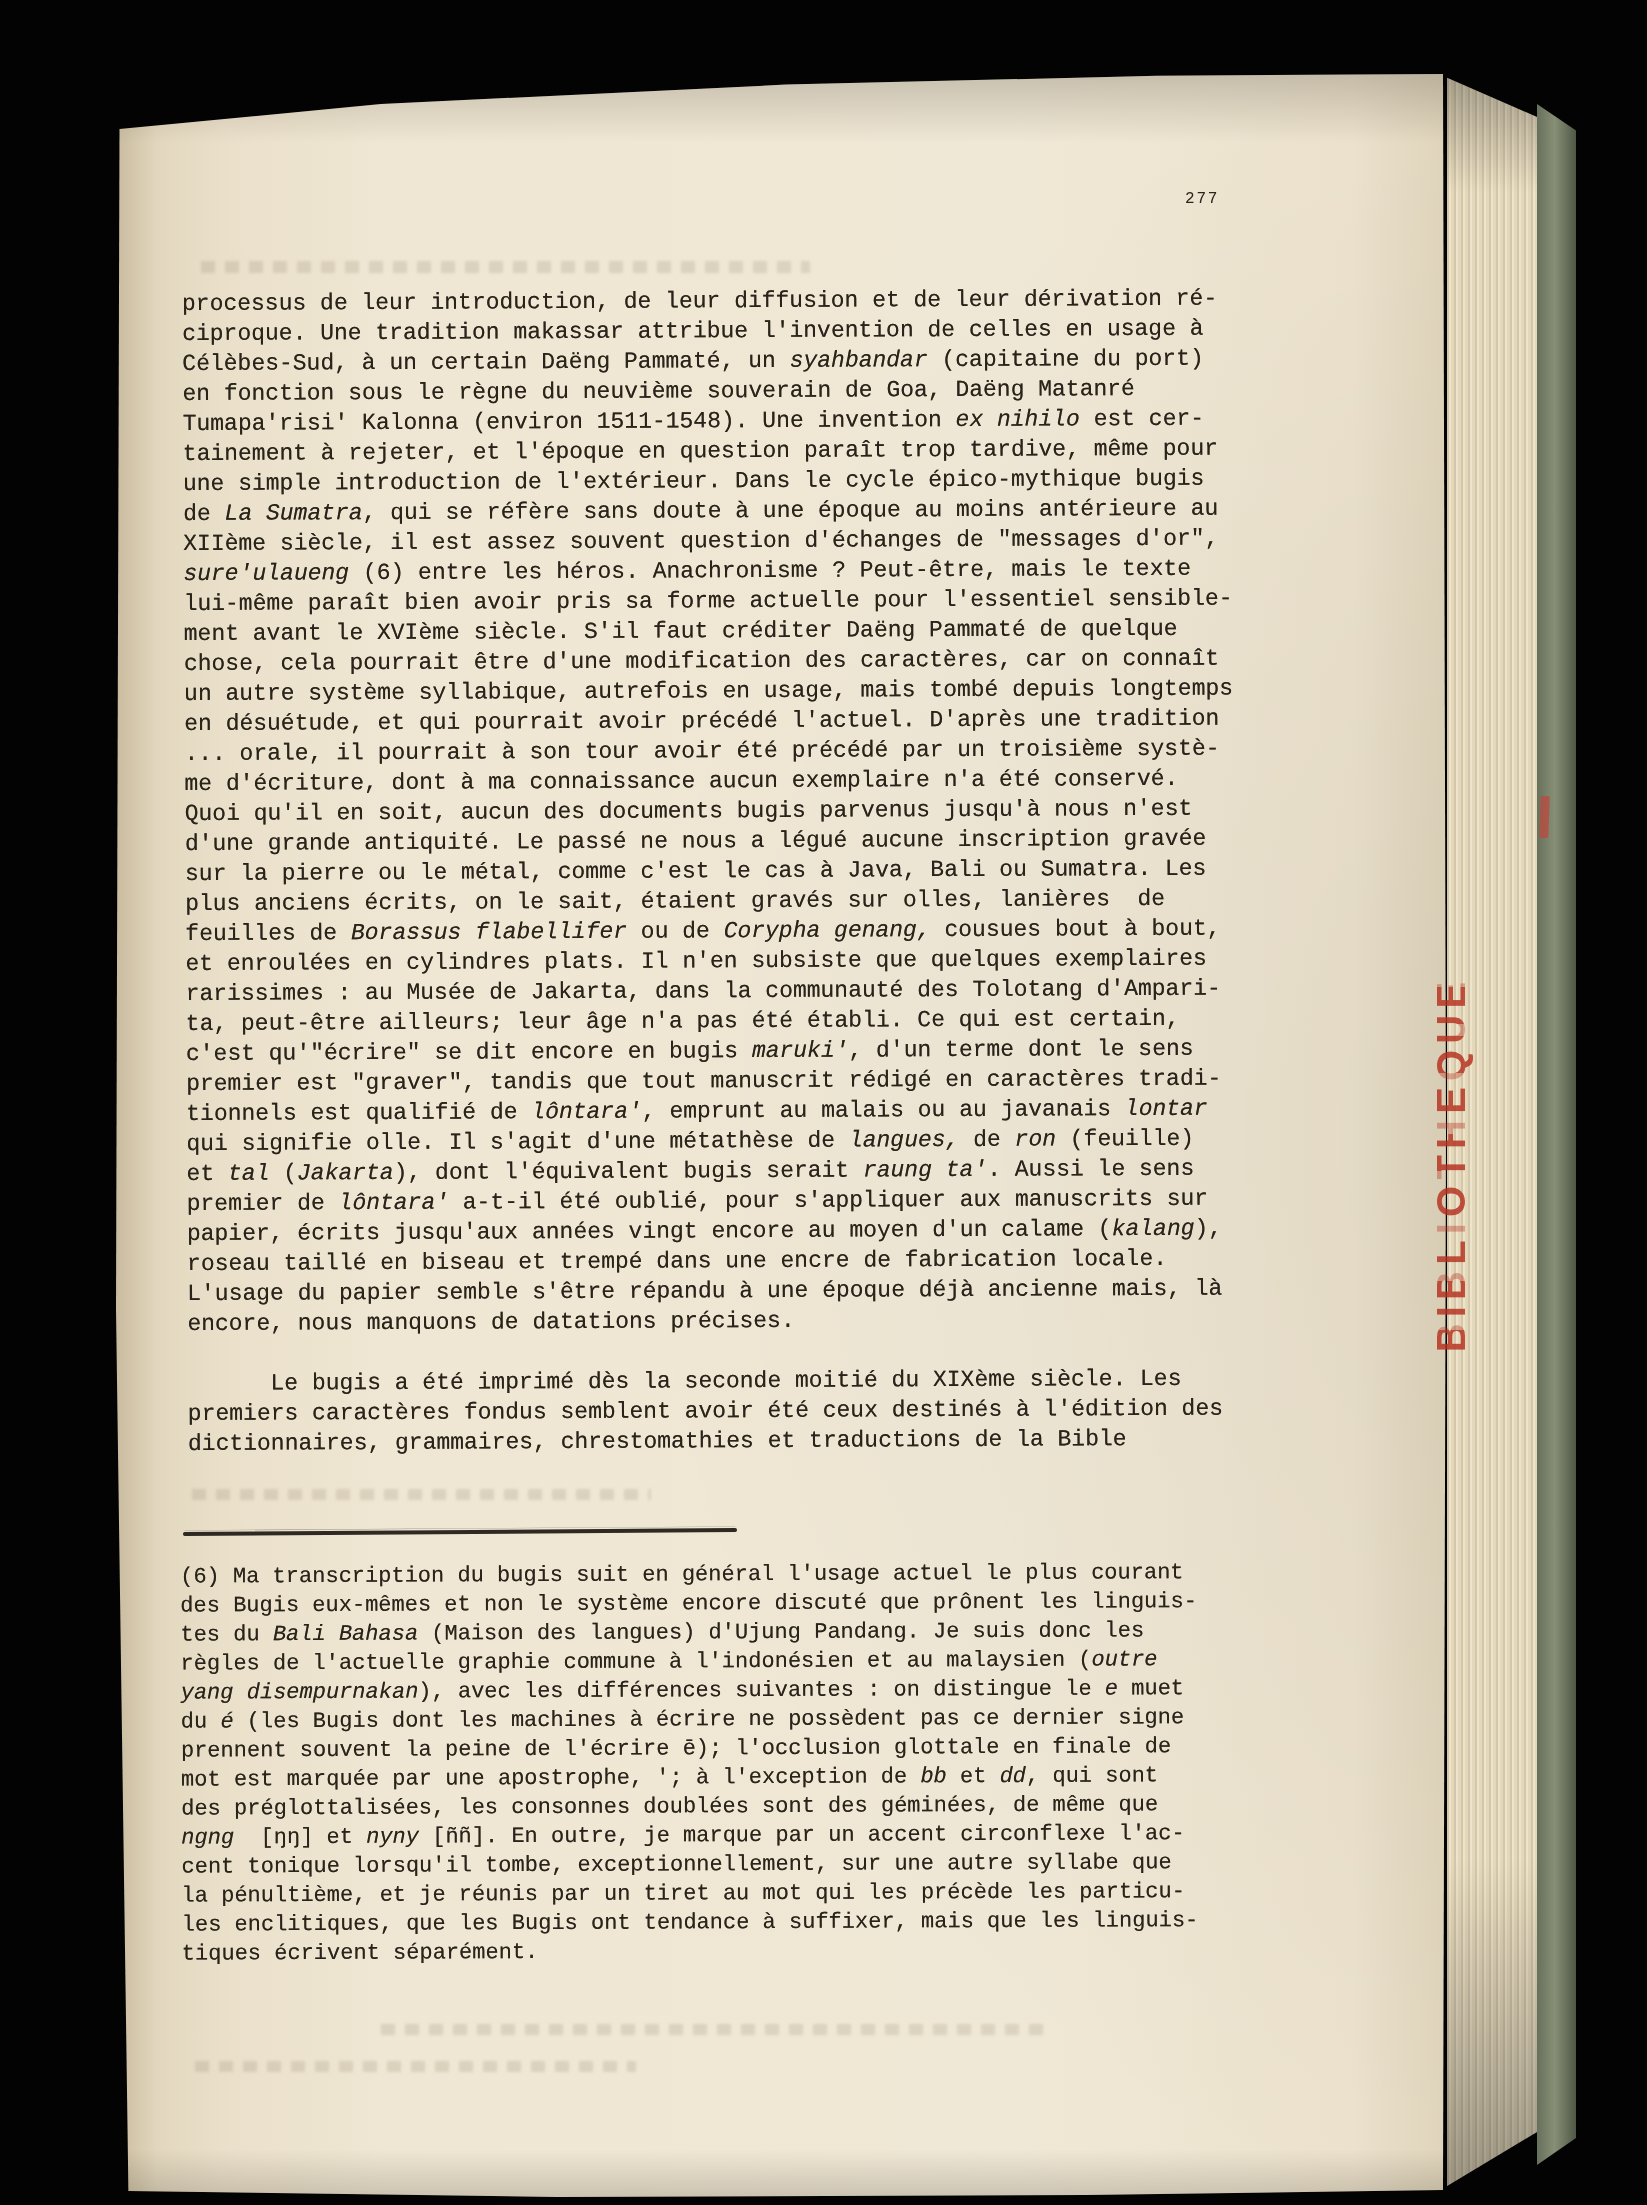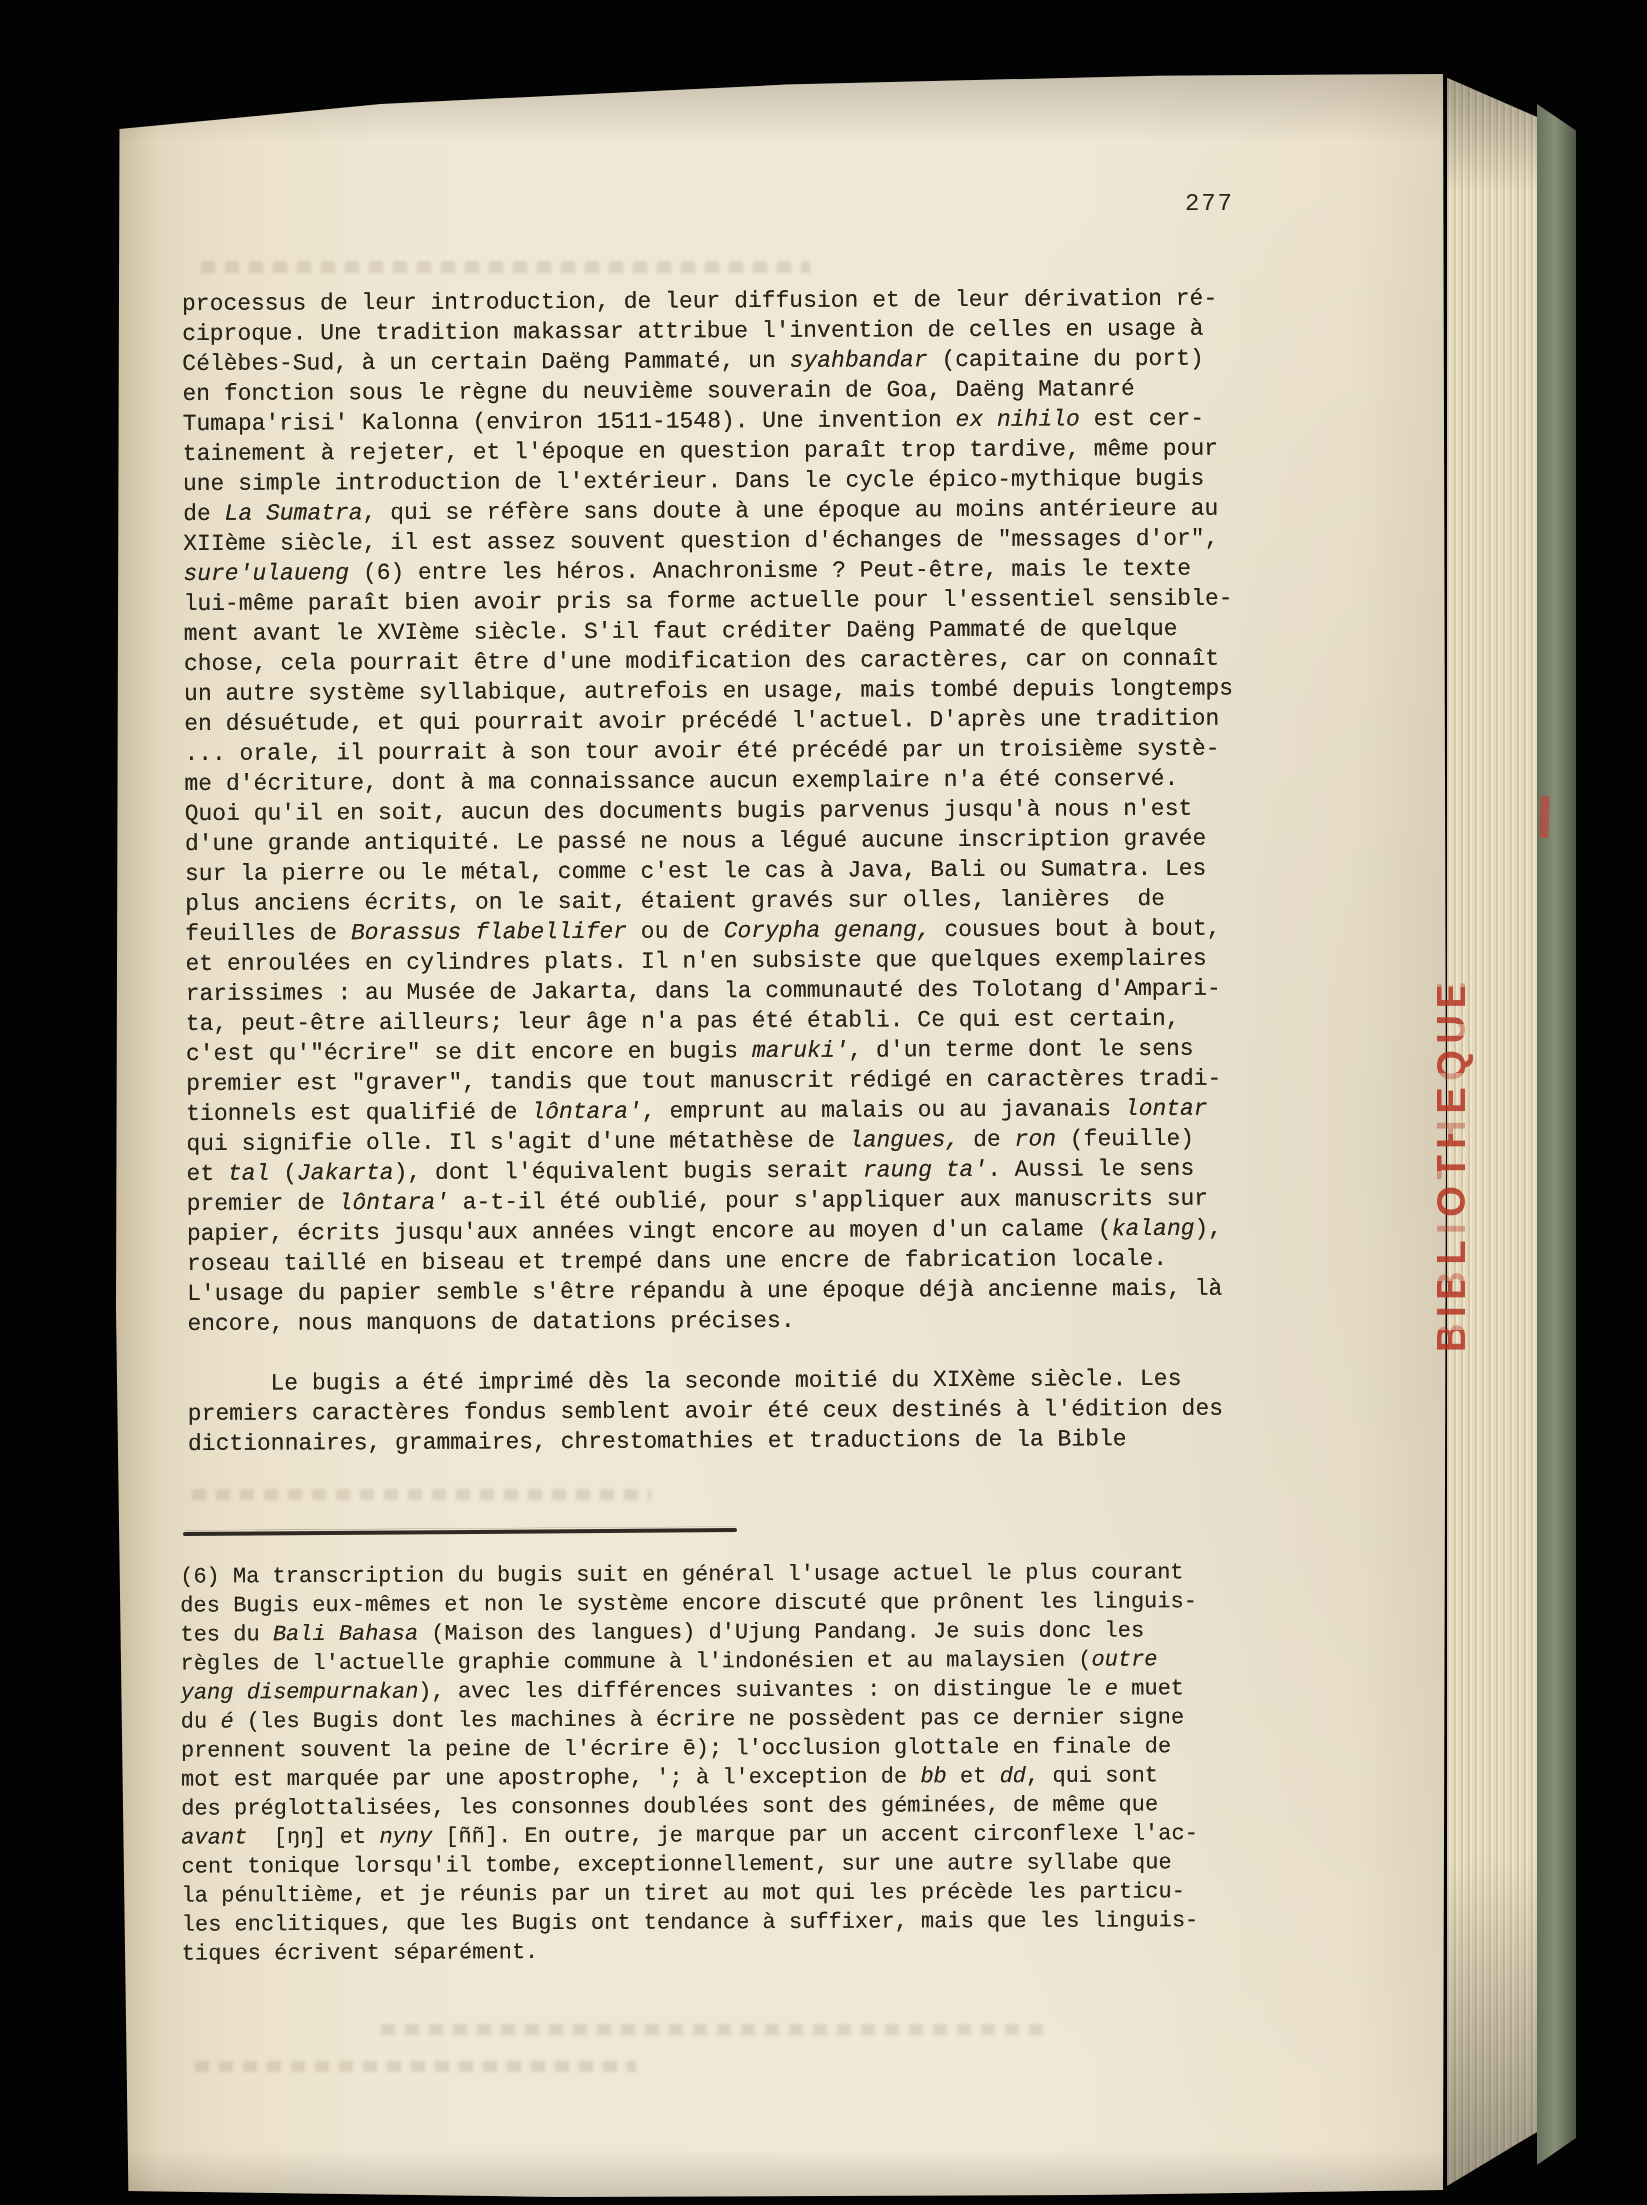--- a/index.html
+++ b/index.html
@@ -15,21 +15,21 @@
                       #f0e8d6 68%,#ece2cd 93%,#e0d5bc 100%);
     clip-path: polygon(3.5px 55px,265px 30px,670px 10.6px,1041px 1.8px,1327px 0px,
                        1330px 1059px,1327px 2116px,970px 2121px,441px 2123px,
                        12.4px 2117px,0px 1235px,1.8px 618px);
   }
   .page::before{content:'';position:absolute;left:0;top:0;right:0;height:69px;
     background:linear-gradient(180deg,rgba(55,46,32,.22),rgba(55,46,32,0));}
   .page::after{content:'';position:absolute;left:0;bottom:0;right:0;height:49px;
     background:linear-gradient(0deg,rgba(55,46,32,.20),rgba(55,46,32,0));}
 
-  .pagenum{position:absolute;left:1069px;top:116px;font-size:24px;letter-spacing:1.8px;
+  .pagenum{position:absolute;left:1069px;top:116px;font-size:16px;letter-spacing:1.8px;
     color:#2b251c;text-align:right;}
 
   
   .main{position:absolute;left:69px;top:212px;width:1156px;font-size:23px;
     line-height:30px;color:#29231a;transform:rotate(-0.3deg);
     text-shadow:0 0 0.5px rgba(41,35,26,.65);}
   .main .tline{white-space:pre;min-height:30px;}
   .footnote{position:absolute;left:65px;top:1486px;width:1173px;font-size:22px;
     line-height:29px;color:#29231a;transform:rotate(-0.25deg);
     text-shadow:0 0 0.5px rgba(41,35,26,.6);}
@@ -131,21 +131,21 @@
     <div class="footnote">
         <div class="tline">(6) Ma transcription du bugis suit en général l'usage actuel le plus courant</div>
         <div class="tline">des Bugis eux-mêmes et non le système encore discuté que prônent les linguis-</div>
         <div class="tline">tes du <em>Bali Bahasa</em> (Maison des langues) d'Ujung Pandang. Je suis donc les</div>
         <div class="tline">règles de l'actuelle graphie commune à l'indonésien et au malaysien (<em>outre</em></div>
         <div class="tline"><em>yang disempurnakan</em>), avec les différences suivantes : on distingue le <em>e</em> muet</div>
         <div class="tline">du <em>é</em> (les Bugis dont les machines à écrire ne possèdent pas ce dernier signe</div>
         <div class="tline">prennent souvent la peine de l'écrire ē); l'occlusion glottale en finale de</div>
         <div class="tline">mot est marquée par une apostrophe, '; à l'exception de <em>bb</em> et <em>dd</em>, qui sont</div>
         <div class="tline">des préglottalisées, les consonnes doublées sont des géminées, de même que</div>
-        <div class="tline"><em>avant</em>  [ŋŋ] et <em>nyny</em> [ññ]. En outre, je marque par un accent circonflexe l'ac-</div>
+        <div class="tline"><em>ngng</em>  [ŋŋ] et <em>nyny</em> [ññ]. En outre, je marque par un accent circonflexe l'ac-</div>
         <div class="tline">cent tonique lorsqu'il tombe, exceptionnellement, sur une autre syllabe que</div>
         <div class="tline">la pénultième, et je réunis par un tiret au mot qui les précède les particu-</div>
         <div class="tline">les enclitiques, que les Bugis ont tendance à suffixer, mais que les linguis-</div>
         <div class="tline">tiques écrivent séparément.</div>
       </div>
   </div>
 
   <div class="edges"></div>
   <div class="cover"></div>
   <div class="red-tick"></div>

